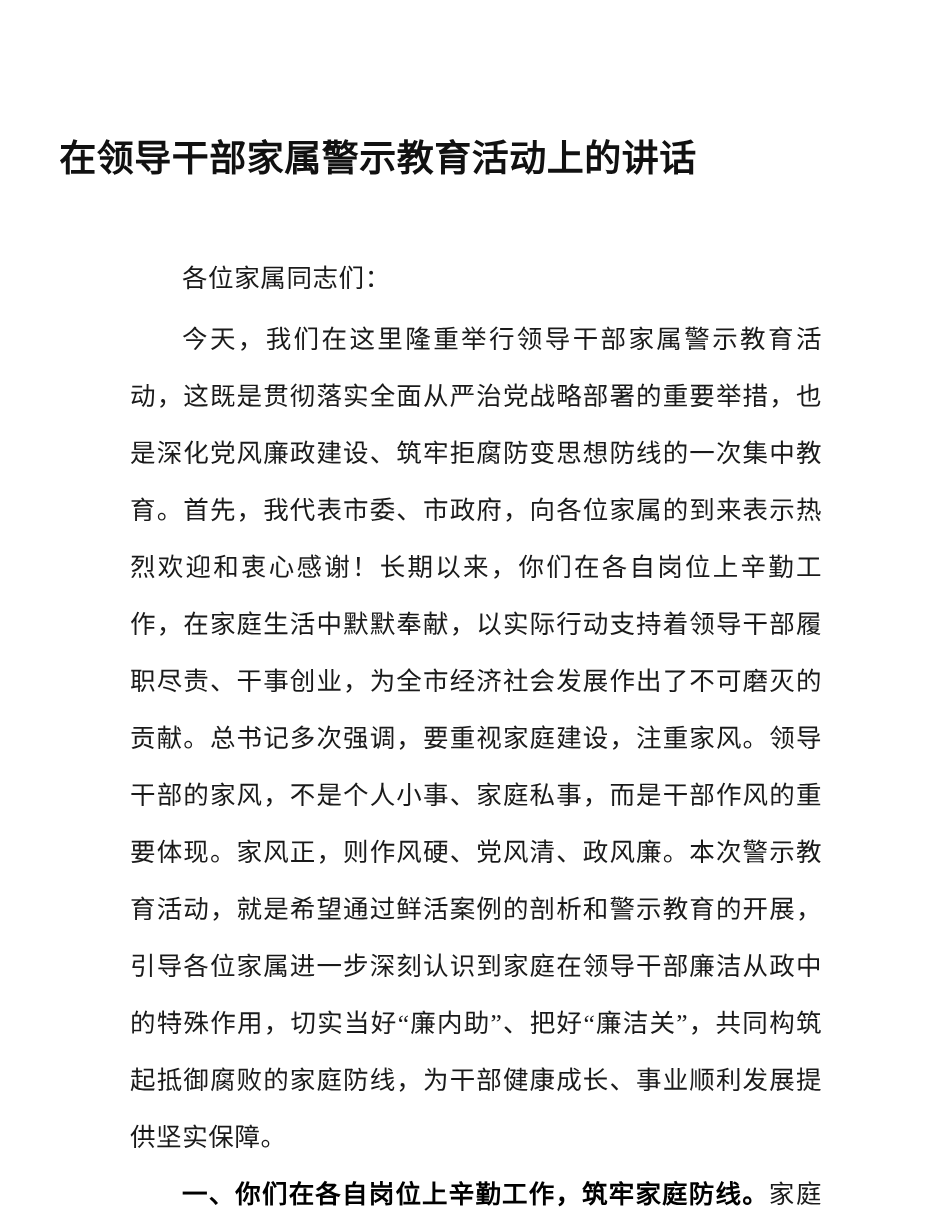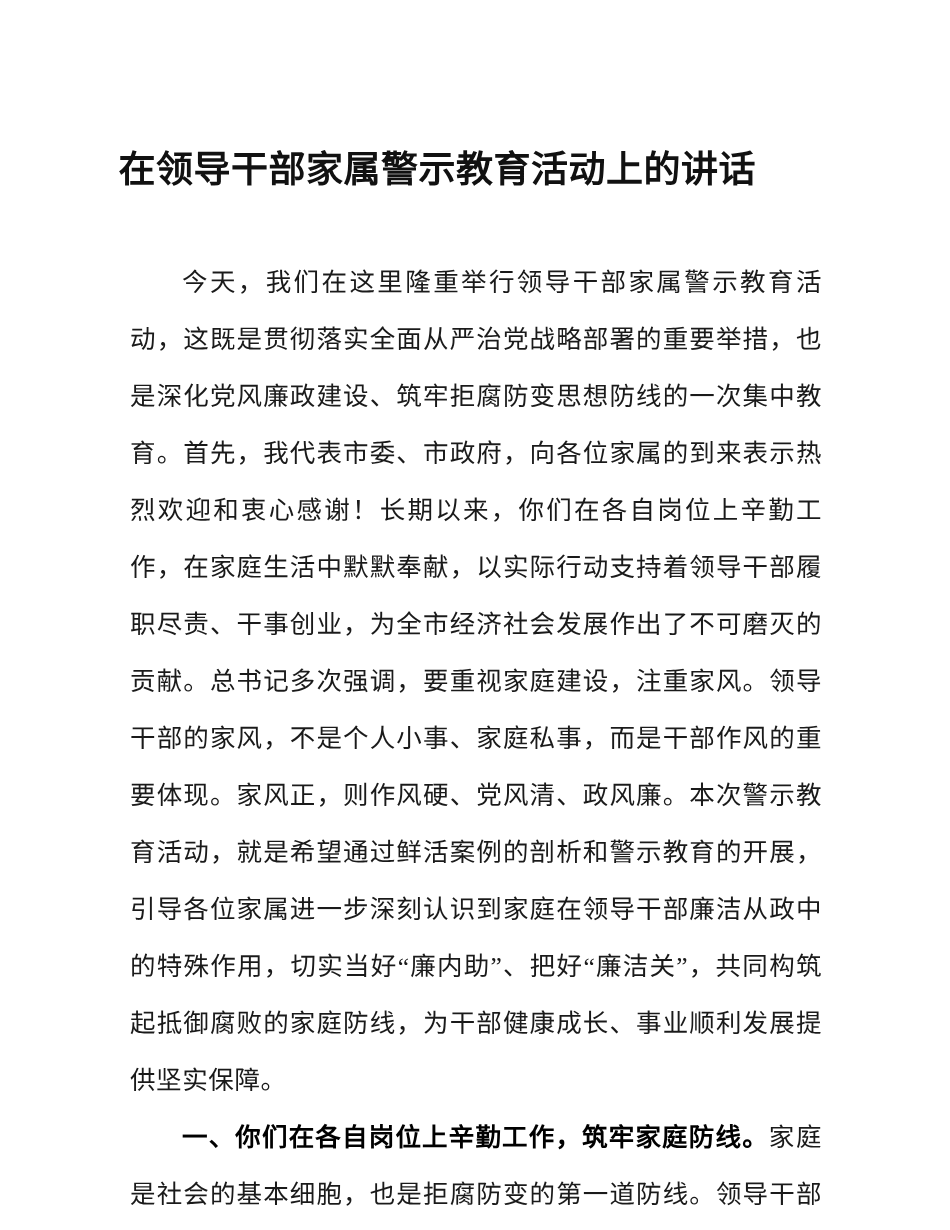--- a/index.html
+++ b/index.html
@@ -22,23 +22,23 @@
     position: relative;
     width: 950px;
     height: 1230px;
     background: #ffffff;
     box-sizing: border-box;
   }
 
   .doc-title {
     position: absolute;
     left: 0;
-    top: 119px;
+    top: 108px;
     width: 756px;
-    text-align: right;
+    text-align: center;
     font-family: "Liberation Sans", "DejaVu Sans", sans-serif;
     font-weight: bold;
     font-size: 37px;
     letter-spacing: 0.5px;
     line-height: 52px;
     color: #111111;
     white-space: nowrap;
   }
 
   .body-block {
@@ -77,20 +77,21 @@
 </style>
 </head>
 <body>
 
 <div class="page">
 
   <h1 class="doc-title">在领导干部家属警示教育活动上的讲话</h1>
 
   <div class="body-block">
 
+    <p class="para para-salutation">各位家属同志们：</p>
 
     <div class="para-spacer"></div>
 
     <p class="para">今天，我们在这里隆重举行领导干部家属警示教育活动，这既是贯彻落实全面从严治党战略部署的重要举措，也是深化党风廉政建设、筑牢拒腐防变思想防线的一次集中教育。首先，我代表市委、市政府，向各位家属的到来表示热烈欢迎和衷心感谢！长期以来，你们在各自岗位上辛勤工作，在家庭生活中默默奉献，以实际行动支持着领导干部履职尽责、干事创业，为全市经济社会发展作出了不可磨灭的贡献。总书记多次强调，要重视家庭建设，注重家风。领导干部的家风，不是个人小事、家庭私事，而是干部作风的重要体现。家风正，则作风硬、党风清、政风廉。本次警示教育活动，就是希望通过鲜活案例的剖析和警示教育的开展，引导各位家属进一步深刻认识到家庭在领导干部廉洁从政中的特殊作用，切实当好“廉内助”、把好“廉洁关”，共同构筑起抵御腐败的家庭防线，为干部健康成长、事业顺利发展提供坚实保障。</p>
 
     <p class="para"><span class="heading-run">一、你们在各自岗位上辛勤工作，筑牢家庭防线。</span><span>家庭是社会的基本细胞，也是拒腐防变的第一道防线。领导干部能否</span></p>
 
   </div>
 
 </div>

